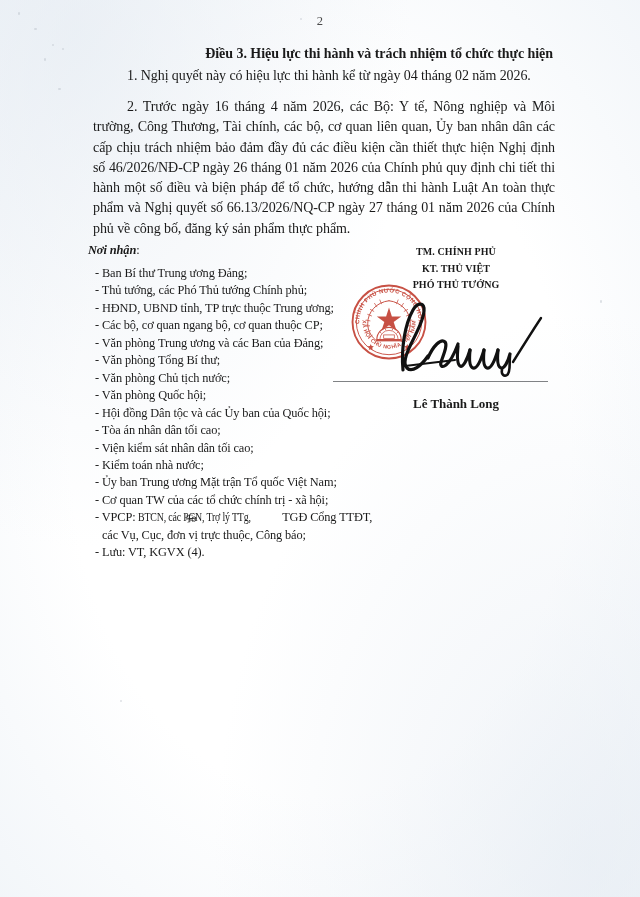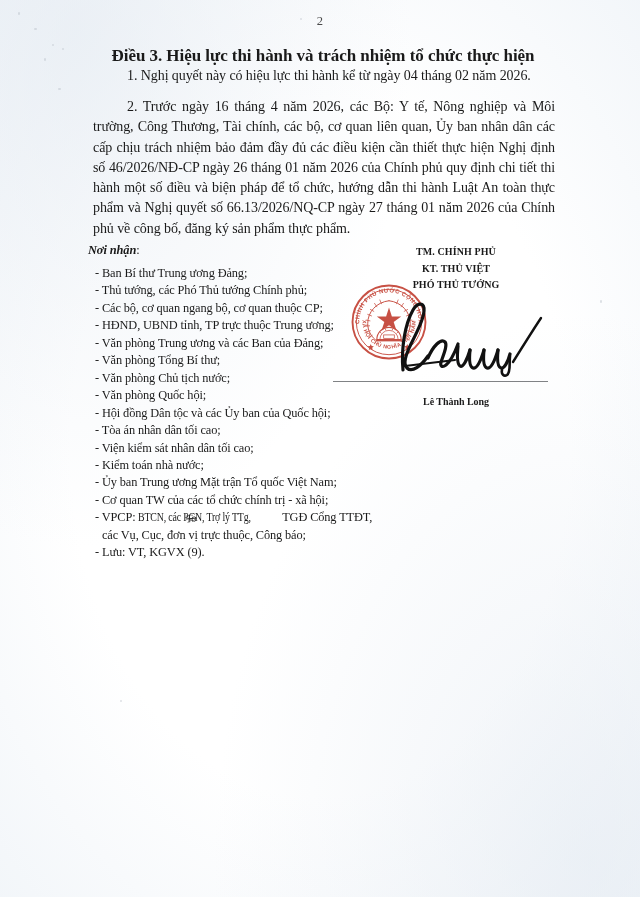--- a/index.html
+++ b/index.html
@@ -44,23 +44,23 @@
     font-size: 12.5px;
     color: #4a4a4a;
     letter-spacing: .3px;
   }
 
   .heading {
     position: absolute;
     left: 93px;
     top: 46px;
     width: 460px;
-    font-size: 17px;
+    font-size: 14px;
     font-weight: bold;
-    text-align: center;
+    text-align: right;
     letter-spacing: -0.05px;
   }
 
   .para {
     position: absolute;
     left: 93px;
     width: 462px;
     font-size: 14px;
     line-height: 20.3px;
     text-align: justify;
@@ -122,21 +122,21 @@
     font-weight: bold;
     line-height: 16.6px;
     letter-spacing: .1px;
   }
   .signer-name {
     position: absolute;
     left: 370px;
     top: 396px;
     width: 172px;
     text-align: center;
-    font-size: 10px;
+    font-size: 13px;
     font-weight: bold;
     letter-spacing: -0.05px;
   }
 
   
   .seal {
     position: absolute;
     left: 351px;
     top: 284px;
     width: 76px;
@@ -200,34 +200,34 @@
 
   <div class="para para-1">1. Nghị quyết này có hiệu lực thi hành kể từ ngày 04 tháng 02 năm 2026.</div>
 
   <div class="para para-2">2. Trước ngày 16 tháng 4 năm 2026, các Bộ: Y tế, Nông nghiệp và Môi trường, Công Thương, Tài chính, các bộ, cơ quan liên quan, Ủy ban nhân dân các cấp chịu trách nhiệm bảo đảm đầy đủ các điều kiện cần thiết thực hiện Nghị định số 46/2026/NĐ-CP ngày 26 tháng 01 năm 2026 của Chính phủ quy định chi tiết thi hành một số điều và biện pháp để tổ chức, hướng dẫn thi hành Luật An toàn thực phẩm và Nghị quyết số 66.13/2026/NQ-CP ngày 27 tháng 01 năm 2026 của Chính phủ về công bố, đăng ký sản phẩm thực phẩm.</div>
 
   <div class="recipients">
     <div class="recipients-title"><span>Nơi nhận</span><span class="colon">:</span></div>
     <ul>
       <li>- Ban Bí thư Trung ương Đảng;</li>
       <li>- Thủ tướng, các Phó Thủ tướng Chính phủ;</li>
+      <li>- HĐND, UBND tỉnh, TP trực thuộc Trung ương;</li>
       <li>- Các bộ, cơ quan ngang bộ, cơ quan thuộc CP;</li>
-      <li>- HĐND, UBND tỉnh, TP trực thuộc Trung ương;</li>
       <li>- Văn phòng Trung ương và các Ban của Đảng;</li>
       <li>- Văn phòng Tổng Bí thư;</li>
       <li>- Văn phòng Chủ tịch nước;</li>
       <li>- Văn phòng Quốc hội;</li>
       <li>- Hội đồng Dân tộc và các Ủy ban của Quốc hội;</li>
       <li>- Tòa án nhân dân tối cao;</li>
       <li>- Viện kiểm sát nhân dân tối cao;</li>
       <li>- Kiểm toán nhà nước;</li>
       <li>- Ủy ban Trung ương Mặt trận Tổ quốc Việt Nam;</li>
       <li>- Cơ quan TW của các tổ chức chính trị - xã hội;</li>
       <li><span>- VPCP: </span><span class="condensed">BTCN, các PCN, Trợ lý TTg,</span><span> TGĐ Cổng TTĐT,</span><span class="cont">các Vụ, Cục, đơn vị trực thuộc, Công báo;</span></li>
-      <li>- Lưu: VT, KGVX (9).</li>
+      <li>- Lưu: VT, KGVX (4).</li>
     </ul>
   </div>
 
   <div class="hand-mark">To</div>
 
   <div class="sign-block">
     <div class="sign-line">TM. CHÍNH PHỦ</div>
     <div class="sign-line">KT. THỦ VIỆT</div>
     <div class="sign-line">PHÓ THỦ TƯỚNG</div>
   </div>

